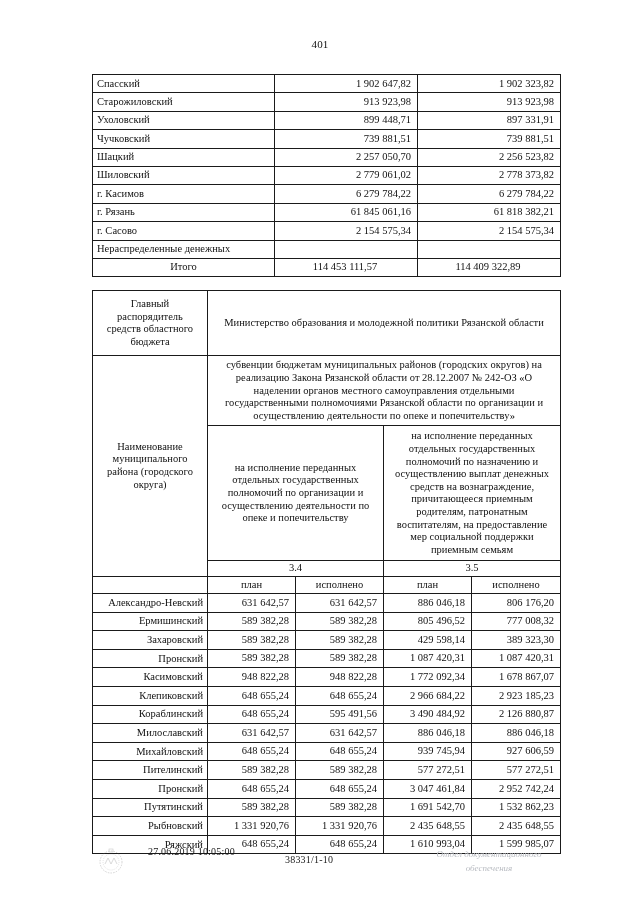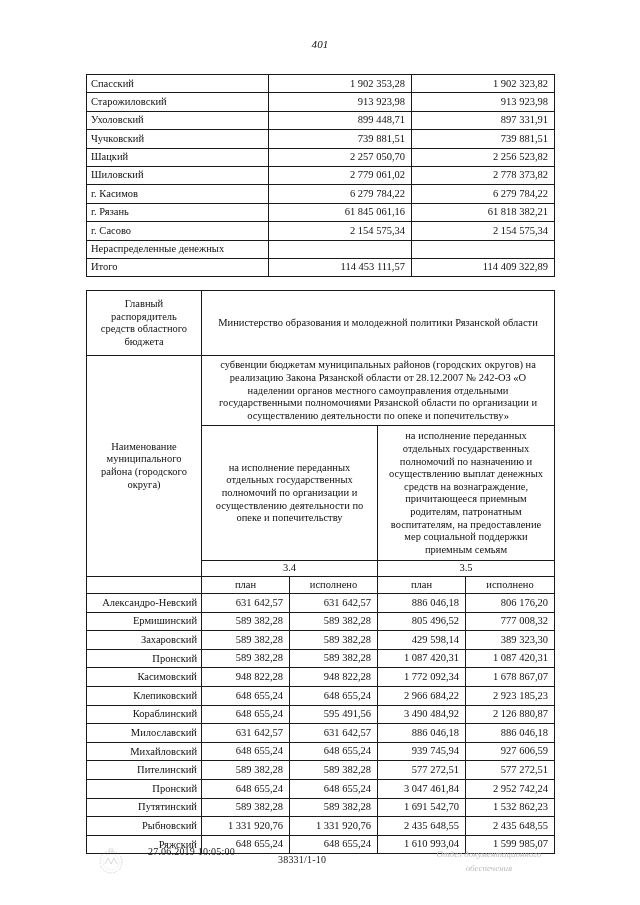--- a/index.html
+++ b/index.html
@@ -23,44 +23,44 @@
     box-sizing: border-box;
   }
   .page-number {
     position: absolute;
     top: 38px;
     left: 0;
     width: 640px;
     text-align: center;
     font-size: 11px;
     letter-spacing: 0.2px;
-    font-style: italic;
   }
 
   
   table.doc {
     border-collapse: collapse;
     table-layout: fixed;
     font-size: 10.5px;
     line-height: 1.18;
+    margin-left: 6px;
   }
   table.doc td, table.doc th {
     border: 1px solid #1a1a1a;
     padding: 1px 4px;
     vertical-align: middle;
     font-weight: normal;
   }
   .num {
     text-align: right;
     white-space: nowrap;
     padding-right: 6px !important;
   }
   .txt { text-align: left; }
   .ctr { text-align: center; }
-  .bold { font-weight: bold; }
+  .bold { font-weight: bold; text-align: center; }
 
   
   #table-top {
     position: absolute;
     top: 74px;
     left: 86px;
     width: 468px;
   }
   #table-top td { height: 15.4px; }
 
@@ -128,21 +128,21 @@
   .footer .stamp svg { display:block; }
   .footer .ts {
     position: absolute;
     left: 62px;
     top: 0;
     white-space: nowrap;
     letter-spacing: 0.2px;
   }
   .footer .docnum {
     position: absolute;
-    left: 192px;
+    left: 199px;
     top: 8px;
     white-space: nowrap;
     letter-spacing: 0.2px;
   }
   .footer .dept {
     position: absolute;
     left: 338px;
     top: 2px;
     width: 130px;
     text-align: center;
@@ -161,21 +161,21 @@
 
   <table class="doc" id="table-top">
     <colgroup>
       <col style="width:182px">
       <col style="width:143px">
       <col style="width:143px">
     </colgroup>
     <tbody>
       <tr class="data-row">
         <td class="txt">Спасский</td>
-        <td class="num">1 902 353,28</td>
+        <td class="num">1 902 647,82</td>
         <td class="num">1 902 323,82</td>
       </tr>
       <tr class="data-row">
         <td class="txt">Старожиловский</td>
         <td class="num">913 923,98</td>
         <td class="num">913 923,98</td>
       </tr>
       <tr class="data-row">
         <td class="txt">Ухоловский</td>
         <td class="num">899 448,71</td>

